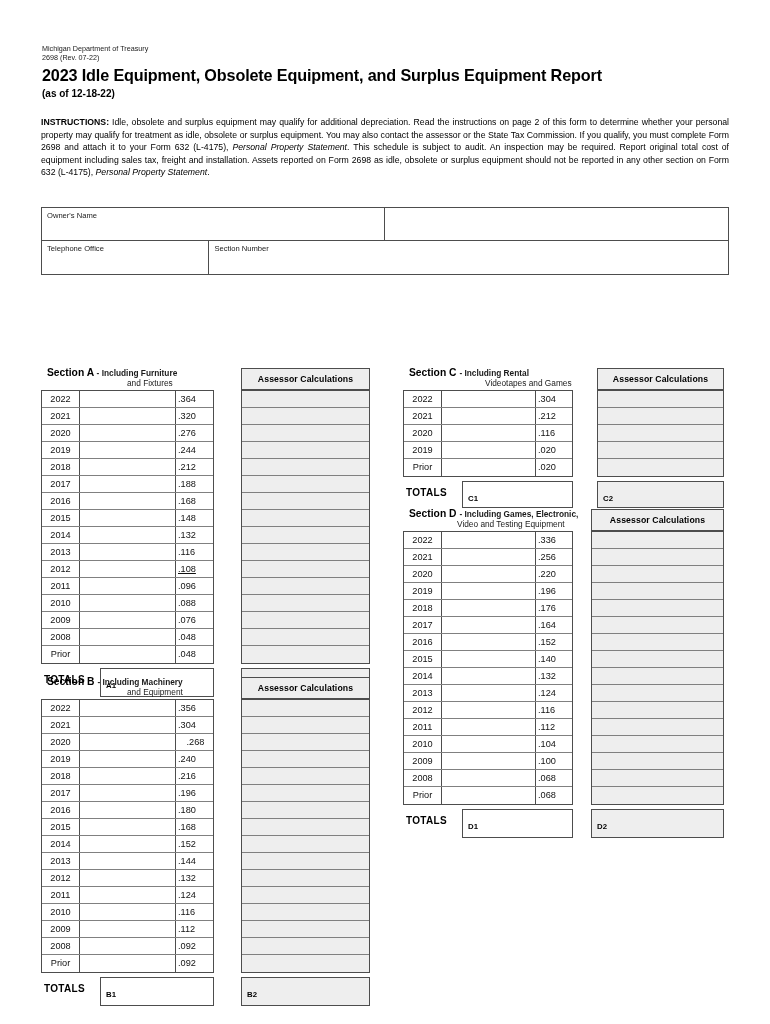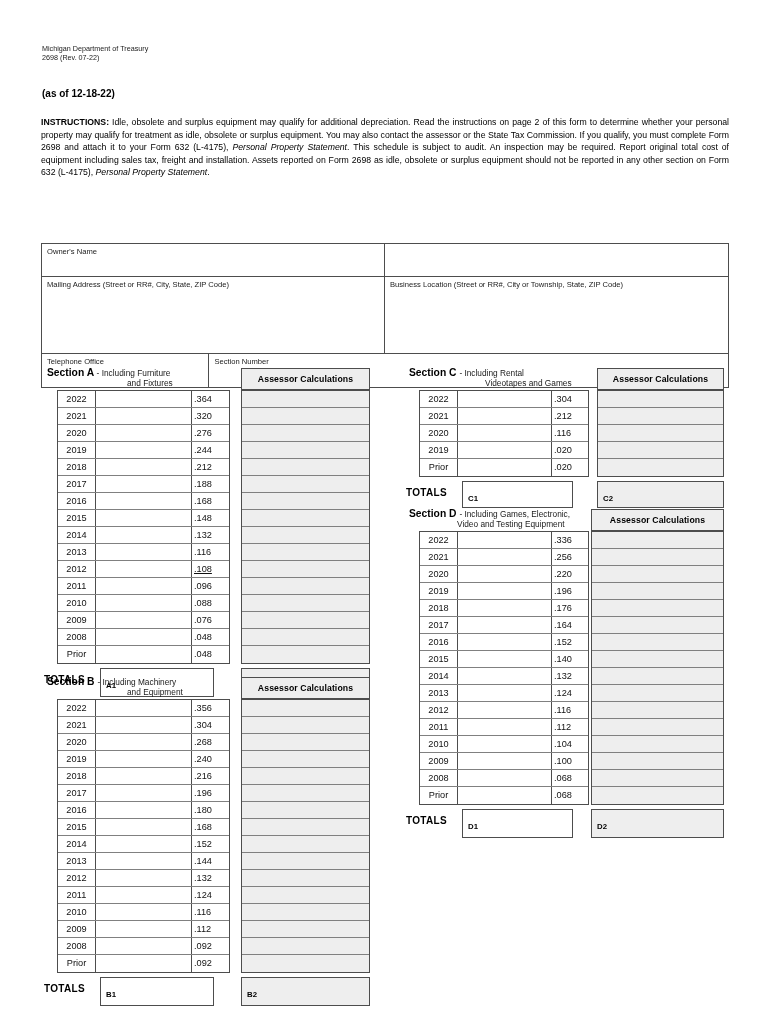--- a/index.html
+++ b/index.html
@@ -64,21 +64,20 @@
   .instructions i { font-style: italic; }
 
   
   .owner-table {
     position: absolute;
     left: 41px;
     top: 207px;
     width: 688px;
     border: 1px solid #4d4d4d;
     box-sizing: border-box;
-    margin-top: 36px;
   }
   .owner-row {
     display: flex;
     border-bottom: 1px solid #4d4d4d;
     box-sizing: border-box;
   }
   .owner-row.last { border-bottom: none; }
   .owner-cell {
     box-sizing: border-box;
     padding: 3px 4px 0 5px;
@@ -105,21 +104,21 @@
   }
   .sec-title {
     position: absolute;
     left: 6px;
     top: 0px;
     font-size: 10.3px;
     font-weight: bold;
     white-space: nowrap;
   }
   .sec-title .sub {
-    font-weight: normal;
+    font-weight: bold;
     font-size: 8.3px;
     color: #1a1a1a;
   }
   .sec-sub2 {
     position: absolute;
     top: 11px;
     font-size: 8.3px;
     color: #1a1a1a;
     white-space: nowrap;
   }
@@ -138,21 +137,20 @@
     align-items: center;
     justify-content: center;
   }
 
   
   .yr-table {
     position: absolute;
     box-sizing: border-box;
     border: 1.3px solid #4d4d4d;
     border-top: 1.3px solid #4d4d4d;
-    margin-left: 16px;
   }
   .yr-row {
     display: flex;
     box-sizing: border-box;
     border-bottom: 1px solid #808080;
     height: 17px;
   }
   .yr-row.last { border-bottom: none; }
   .yr-cell-year {
     box-sizing: border-box;
@@ -219,38 +217,31 @@
 </style>
 </head>
 <body>
 
 <div class="page">
 
   <div class="agency-block">
     <div>Michigan Department of Treasury</div>
     <div>2698 (Rev. 07-22)</div>
   </div>
+  <div class="form-title">2023 Idle Equipment, Obsolete Equipment, and Surplus Equipment Report</div>
   <div class="form-subtitle">(as of 12-18-22)</div>
 
   <div class="instructions">
     <b>INSTRUCTIONS:</b><span> Idle, obsolete and surplus equipment may qualify for additional depreciation. Read the instructions on page 2 of this form to determine whether your personal property may qualify for treatment as idle, obsolete or surplus equipment. You may also contact the assessor or the State Tax Commission. If you qualify, you must complete Form 2698 and attach it to your Form 632 (L-4175), </span><i>Personal Property Statement</i><span>. This schedule is subject to audit. An inspection may be required. Report original total cost of equipment including sales tax, freight and installation. Assets reported on Form 2698 as idle, obsolete or surplus equipment should not be reported in any other section on Form 632 (L-4175), </span><i>Personal Property Statement</i><span>.</span>
   </div>
 
   <div class="owner-table">
     <div class="owner-row">
       <div class="owner-cell w-half h-short">
         <span>Owner's Name</span>
-      </div>
-    </div>
-    <div class="owner-row">
-      <div class="owner-cell w-half h-tall">
-        <span>Mailing Address (Street or RR#, City, State, ZIP Code)</span>
-      </div>
-      <div class="owner-cell w-half h-tall last">
-        <span>Business Location (Street or RR#, City or Township, State, ZIP Code)</span>
       </div>
     </div>
     <div class="owner-row last">
       <div class="owner-cell w-q2 h-mid">
         <span>Telephone Office</span>
       </div>
       <div class="owner-cell w-q3 h-mid last">
         <span>Section Number</span>
       </div>
     </div>
@@ -386,21 +377,21 @@
           <div class="yr-cell-mult" style="width: 37px;">.356</div>
         </div>
         <div class="yr-row">
           <div class="yr-cell-year" style="width: 38px;">2021</div>
           <div class="yr-cell-entry" style="width: 96px;"></div>
           <div class="yr-cell-mult" style="width: 37px;">.304</div>
         </div>
         <div class="yr-row">
           <div class="yr-cell-year" style="width: 38px;">2020</div>
           <div class="yr-cell-entry" style="width: 96px;"></div>
-          <div class="yr-cell-mult" style="width: 37px;">.268</div>
+          <div class="yr-cell-mult" style="width: 37px; text-align: center;">.268</div>
         </div>
         <div class="yr-row">
           <div class="yr-cell-year" style="width: 38px;">2019</div>
           <div class="yr-cell-entry" style="width: 96px;"></div>
           <div class="yr-cell-mult" style="width: 37px;">.240</div>
         </div>
         <div class="yr-row">
           <div class="yr-cell-year" style="width: 38px;">2018</div>
           <div class="yr-cell-entry" style="width: 96px;"></div>
           <div class="yr-cell-mult" style="width: 37px;">.216</div>

